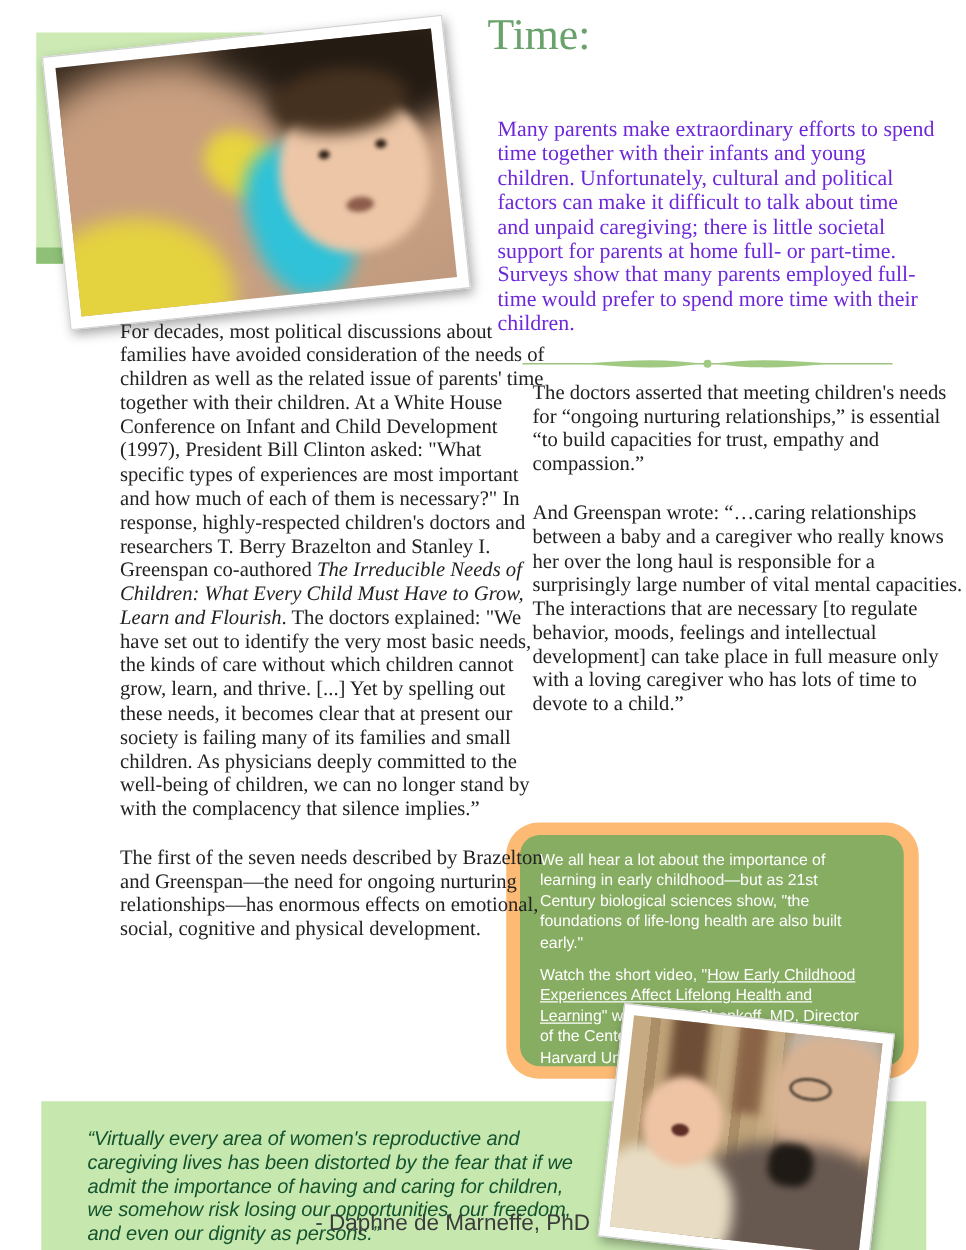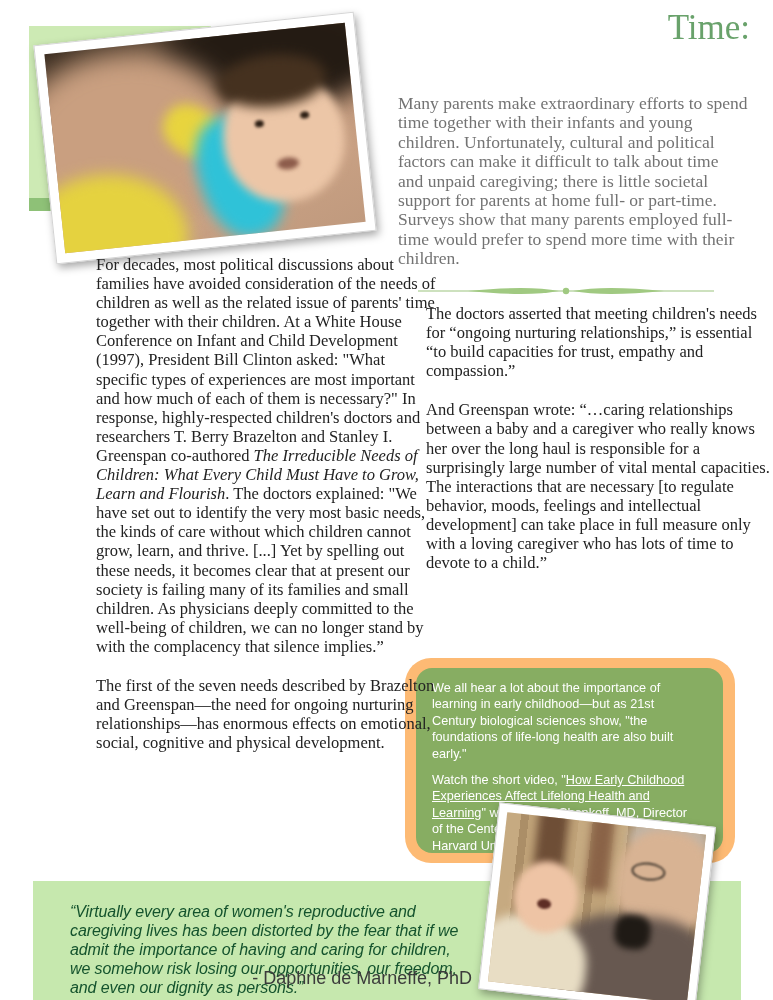--- a/index.html
+++ b/index.html
@@ -39,23 +39,23 @@
   .bp .hair{right:-2%;top:-8%;width:40%;height:28%;background:#c0b4a6;border-radius:50%;filter:blur(5px);}
   .bp .head{right:-6%;top:0%;width:48%;height:62%;background:#d8b393;border-radius:45%;filter:blur(4px);}
   .bp .glasses{right:18%;top:20%;width:30px;height:14px;border:2px solid #3f362c;border-radius:50%;filter:blur(1px);background:transparent;}
   .bp .sweater{right:-12%;bottom:-22%;width:80%;height:70%;background:#675850;border-radius:40%;filter:blur(6px);}
   .bp .shirt{right:22%;top:52%;width:18%;height:20%;background:#1f1a15;border-radius:40%;filter:blur(3px);}
   .bp .baby-body{left:-10%;bottom:-20%;width:58%;height:62%;background:#e8ddc4;border-radius:45%;filter:blur(5px);}
   .bp .baby-head2{left:8%;top:26%;width:32%;height:42%;background:#eec4a5;border-radius:50%;filter:blur(3px);}
   .bp .baby-mouth{left:20%;top:48%;width:14px;height:10px;background:#5e2e25;border-radius:50%;filter:blur(1px);}
 
   
-  .title-block{position:absolute;left:390px;top:6px;width:360px;text-align:right;z-index:3;
+  .title-block{position:absolute;left:390px;top:6px;width:360px;text-align:left;z-index:3;
                color:#69a26b;font-size:35px;line-height:43px;}
-  .intro{position:absolute;left:398px;top:94px;width:350px;color:#737373;
+  .intro{position:absolute;left:398px;top:94px;width:350px;color:#6d28d9;
          font-size:17.5px;line-height:19.4px;z-index:3;}
   .divider{position:absolute;left:416px;top:284px;z-index:3;}
 
   .left-col{position:absolute;left:48px;top:255px;width:341px;font-size:16.5px;line-height:19.1px;z-index:3;margin-left:48px;}
   .left-col p{margin:0 0 20px 0;}
   .right-col{position:absolute;left:408px;top:304px;width:346px;font-size:16.5px;line-height:19.1px;z-index:3;margin-left:18px;}
   .right-col p{margin:0 0 20px 0;}
   .book-title{font-style:italic;}
 
   

